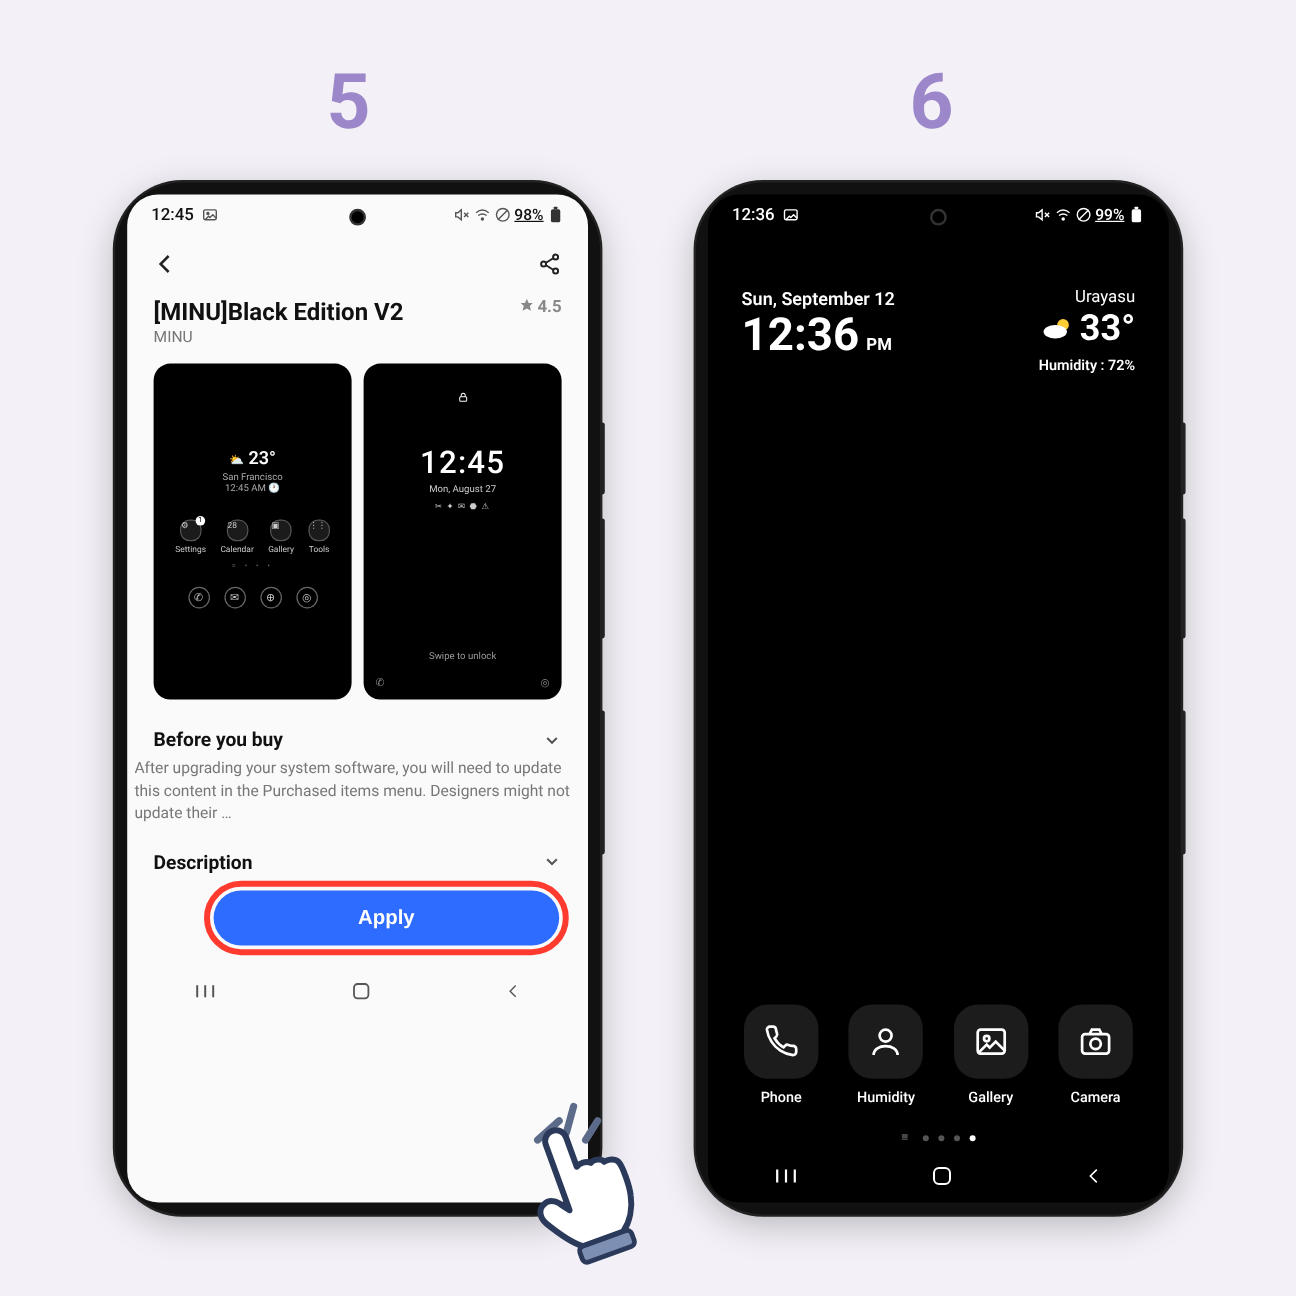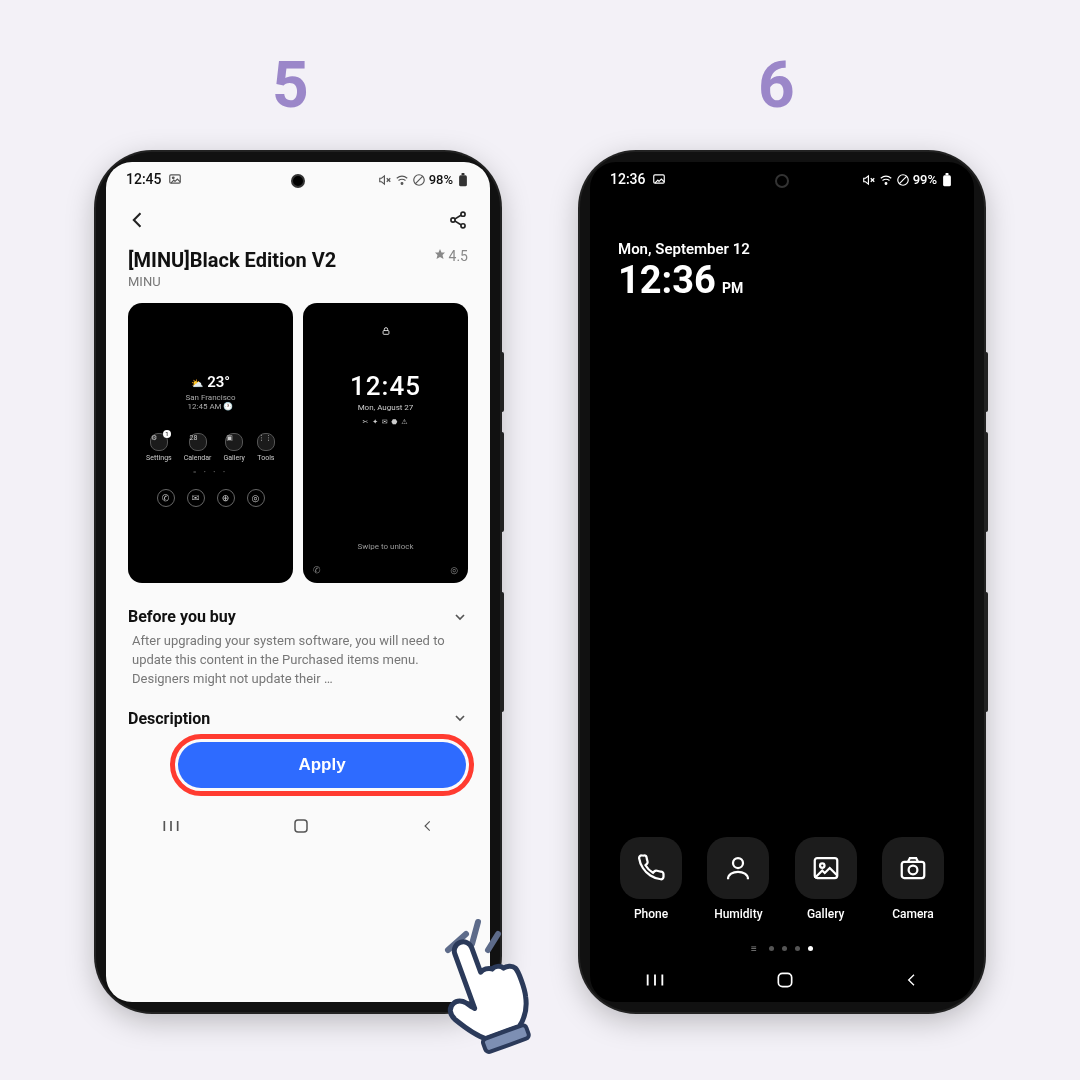--- a/index.html
+++ b/index.html
@@ -29,47 +29,47 @@
     overflow:hidden;
     position:relative;
     display:flex; flex-direction:column;
   }
   .screenA { background:#fafafa; color:#111; }
   .screenB { background:#000; color:#fff; }
 
   
   .status { height:34px; display:flex; align-items:center; justify-content:space-between; padding:0 20px; font-size:14px; font-weight:500; }
   .status .cam { position:absolute; left:50%; transform:translateX(-50%); top:12px; width:14px; height:14px; border-radius:50%; background:#000; border:2px solid #333; }
-  .status-icons { display:flex; gap:3px; align-items:flex-end; font-size:13px; }
+  .status-icons { display:flex; gap:3px; align-items:center; font-size:13px;text-decoration:underline; }
   .ico { width:14px; height:14px; display:inline-flex; align-items:center; justify-content:center; }
 
   
   .a-nav { display:flex; justify-content:space-between; padding:14px 22px 8px; }
   .a-title-row { display:flex; justify-content:space-between; align-items:flex-start; padding:10px 22px 0; }
   .a-title { font-size:20px; font-weight:700; color:#111; }
   .a-author { font-size:13px; color:#777; padding:2px 22px 10px; }
-  .a-rating { color:#888; font-size:14px; font-weight:400; display:flex; gap:3px; }
+  .a-rating { color:#888; font-size:14px; font-weight:700; display:flex; gap:3px; }
   .previews { display:flex; gap:10px; padding:4px 22px 10px; }
   .preview { flex:1; background:#000; border-radius:14px; height:280px; position:relative; color:#fff; display:flex; flex-direction:column; align-items:center; font-size:9px; }
   .prev-temp { margin-top:70px; font-size:15px; font-weight:600;}
   .prev-loc { font-size:8px; color:#aaa; margin-top:2px;}
   .prev-time2 { font-size:8px; color:#aaa;}
   .prev-icons { display:flex; gap:12px; margin-top:22px; }
   .prev-ic { display:flex; flex-direction:column; align-items:center; gap:3px; color:#ccc; font-size:7px;}
   .prev-ic .blob { width:18px; height:18px; border-radius:8px; background:#1b1b1b; border:1px solid #555; }
   .prev-dock { display:flex; gap:12px; margin-top:14px;}
   .prev-dock .d { width:18px; height:18px; border-radius:50%; border:1px solid #666; display:flex; align-items:center; justify-content:center; font-size:9px; color:#ccc;}
   .prev-lock { margin-top:22px; font-size:10px; color:#fff;}
   .prev-bigtime { margin-top:34px; font-size:26px; font-weight:500; letter-spacing:1px;}
   .prev-date { font-size:8px; color:#ccc; margin-top:2px;}
   .prev-swipe { position:absolute; bottom:32px; font-size:8px; color:#999;}
   .prev-corner { position:absolute; bottom:8px; font-size:9px; color:#888;}
 
   .section-row { display:flex; justify-content:space-between; align-items:center; padding:14px 22px 2px; font-size:16px; font-weight:700; }
-  .section-body { padding:4px 26px 6px; font-size:13px; color:#777; line-height:1.45; }
+  .section-body { padding:4px 6px 6px; font-size:13px; color:#777; line-height:1.45; }
 
   .apply-wrap { padding:6px 16px 8px; position:relative;margin-left:48px; }
   .apply-ring { border:5px solid #ff3b30; border-radius:32px; padding:3px; }
   .apply-btn { width:100%; height:46px; border:none; border-radius:26px; background:#2e6bff; color:#fff; font-size:17px; font-weight:600; }
 
   .navbar { height:44px; display:flex; justify-content:space-around; align-items:center; }
   .navbar.light { color:#444; }
   .navbar.dark { color:#fff; }
 
   
@@ -324,25 +324,38 @@
               <rect x="1" y="3" width="10" height="14" rx="2" fill="#fff"></rect>
               <rect x="4" y="0" width="4" height="3" rx="1" fill="#fff"></rect>
             </svg>
           </span>
       </span>
     </div>
 
     <div class="b-info">
       <div class="b-row">
         <div>
-          <div class="b-date">Mon, September 12</div>
+          <div class="b-date">Sun, September 12</div>
           <div class="b-time">
             <span>12:36</span>
               <small>PM</small>
           </div>
+        </div>
+        <div style="text-align:right">
+          <div class="b-loc">Urayasu</div>
+          <div class="b-temp">
+            <span style="font-size:20px">
+              <svg width="26" height="22" viewBox="0 0 32 24">
+                  <circle cx="22" cy="8" r="6" fill="#ffcc33"></circle>
+                  <ellipse cx="14" cy="15" rx="12" ry="7" fill="#fff"></ellipse>
+                </svg>
+            </span>
+            <span>33°</span>
+          </div>
+          <div class="b-hum">Humidity : 72%</div>
         </div>
       </div>
     </div>
 
     <div style="flex:1"></div>
 
     <div class="b-dock">
       <div class="b-app">
         <div class="tile">
             <svg width="30" height="30" viewBox="0 0 24 24" fill="none" stroke="#fff" stroke-width="1.8">

